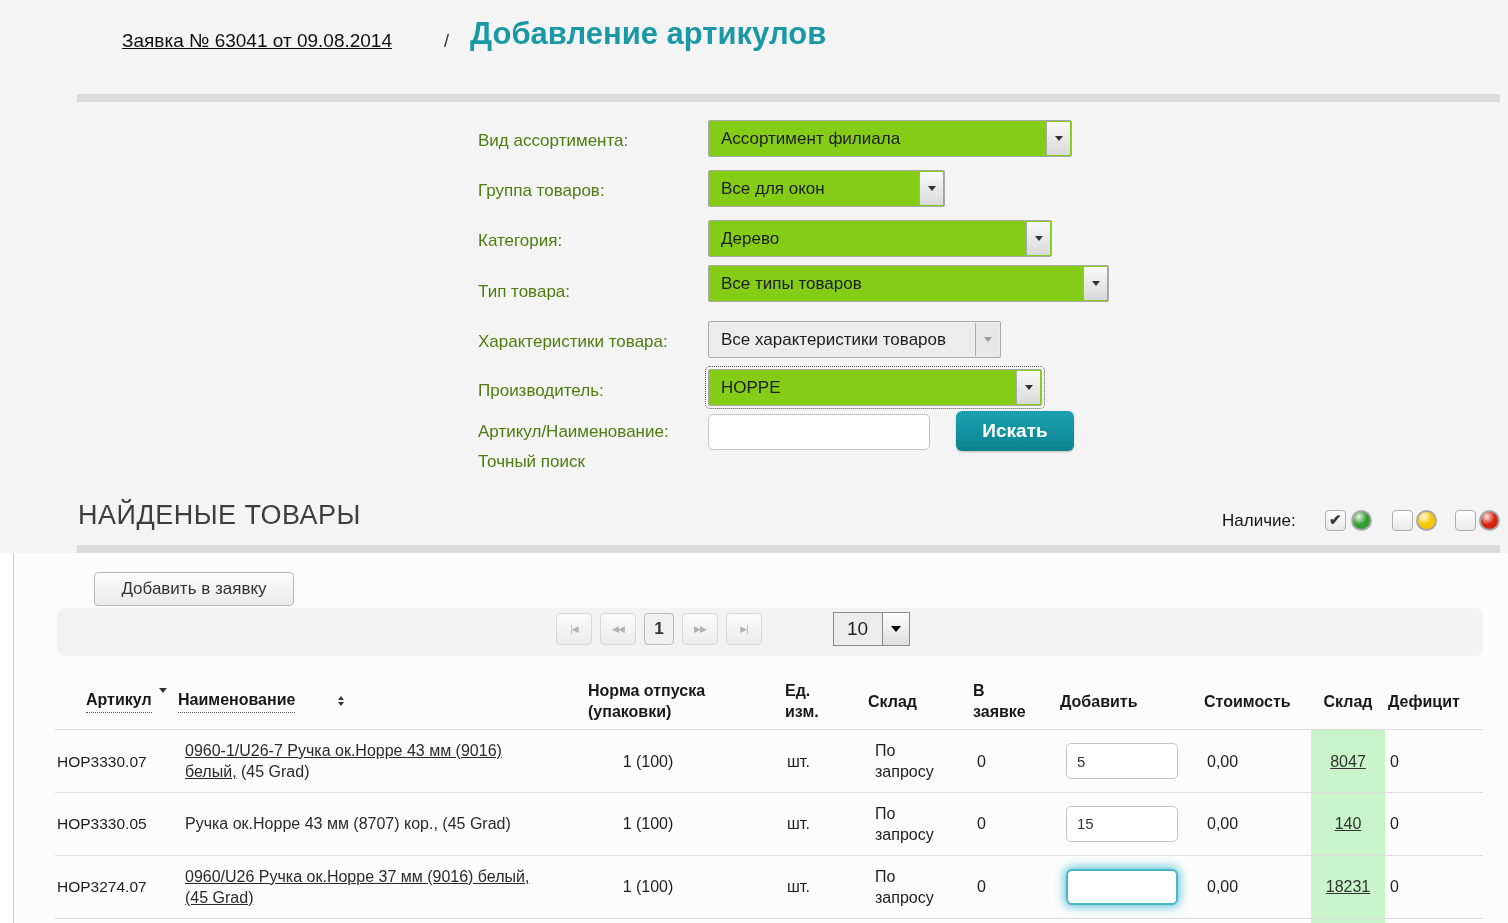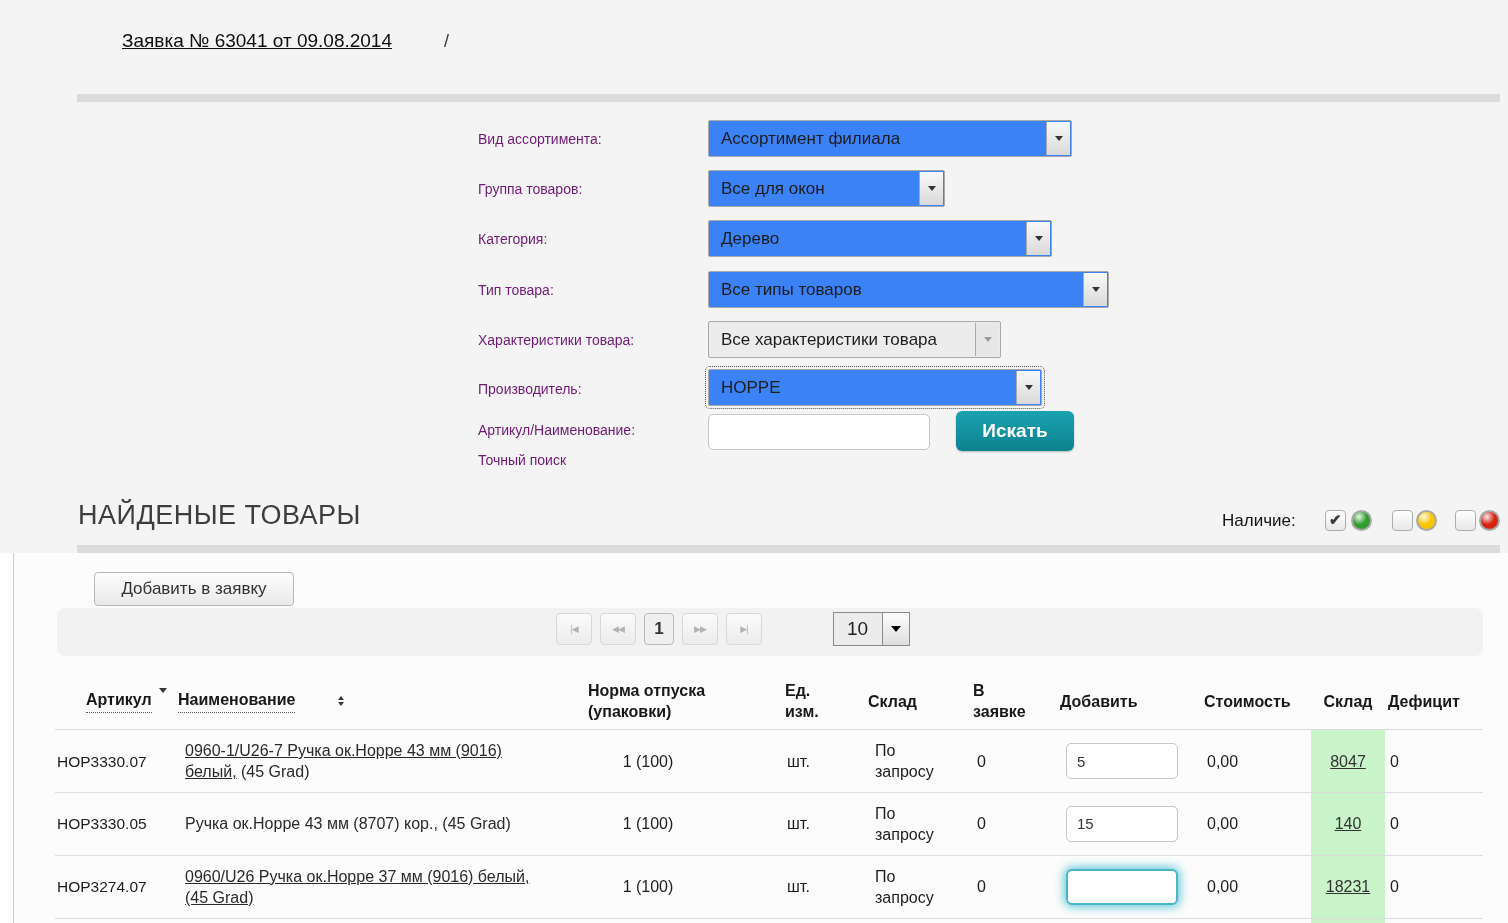--- a/index.html
+++ b/index.html
@@ -8,32 +8,32 @@
   .abs{position:absolute;}
 
   
   .breadcrumb{left:122px;top:30px;font-size:19px;color:#0f0f0f;text-decoration:underline;cursor:pointer;}
   .crumb-sep{left:444px;top:31px;font-size:18px;color:#333;}
   .page-title{left:470px;top:16px;font-size:31px;font-weight:bold;color:#1b98a6;}
   .divider{left:77px;width:1423px;height:8px;background:#dbdbdb;}
   .d1{top:94px;} .d2{top:545px;}
 
   
-  .flabel{left:478px;font-size:14px;color:#701a75;white-space:nowrap;}
-  .selectbox{background:#3b82f6;border:1px solid #a9a9a9;height:37px;box-sizing:border-box;
+  .flabel{left:478px;font-size:17px;color:#4d7c0f;white-space:nowrap;}
+  .selectbox{background:#84cc16;border:1px solid #a9a9a9;height:37px;box-sizing:border-box;
              display:flex;align-items:center;padding-left:12px;font-size:17px;cursor:pointer;border-radius:2px;}
   .sel-btn{position:absolute;right:1px;top:1px;bottom:1px;width:23px;
            background:linear-gradient(#f9f9f9,#d9d9d9);border-left:1px solid #a9a9a9;
            display:flex;align-items:center;justify-content:center;}
   .tri-down{width:0;height:0;border-left:4px solid transparent;border-right:4px solid transparent;border-top:5px solid #333;}
   .selectbox.disabled{background:#ececec;}
   .selectbox.disabled .sel-btn{background:#e7e7e7;}
   .selectbox.disabled .tri-down{border-top-color:#9a9a9a;}
   .selectbox.focused{outline:1px dotted #555;outline-offset:2px;}
-  .f0{top:120px;} .f1{top:170px;} .f2{top:220px;} .f3{top:271px;} .f4{top:321px;} .f5{top:369px;}
+  .f0{top:120px;} .f1{top:170px;} .f2{top:220px;} .f3{top:265px;} .f4{top:321px;} .f5{top:369px;}
   .lf0{top:131px;} .lf1{top:181px;} .lf2{top:231px;} .lf3{top:282px;} .lf4{top:332px;} .lf5{top:381px;}
   .search-input{left:708px;top:414px;width:222px;height:36px;box-sizing:border-box;border:1px solid #c6c6c6;
                 border-radius:5px;padding:0 10px;font-size:16px;font-family:inherit;background:#fff;}
   .search-label{top:422px;}
   .exact-label{top:452px;}
   .search-btn{left:956px;top:411px;width:118px;height:40px;border:none;border-radius:6px;cursor:pointer;
               background:linear-gradient(#1aa2b0,#0d828f);color:#fff;font-size:19px;font-weight:bold;
               font-family:inherit;box-shadow:0 1px 2px rgba(0,0,0,.25);}
 
   
@@ -94,20 +94,21 @@
   .add-input.glow{border:2px solid #4ab5c6;border-radius:6px;box-shadow:0 0 10px 2px rgba(58,186,208,.8);outline:none;}
   .stock-link{color:#333;text-decoration:underline;cursor:pointer;}
 </style>
 </head>
 <body>
 
 <div class="page">
 
   <a class="abs breadcrumb">Заявка № 63041 от 09.08.2014</a>
   <span class="abs crumb-sep">/</span>
+  <div class="abs page-title">Добавление артикулов</div>
   <div class="abs divider d1"></div>
 
   <label class="abs flabel lf0">Вид ассортимента:</label>
   <div class="abs selectbox f0" style="left:708px;width:364px;">
     <span>Ассортимент филиала</span>
     <span class="sel-btn">
         <i class="tri-down"></i>
       </span>
   </div>
 
@@ -130,21 +131,21 @@
   <label class="abs flabel lf3">Тип товара:</label>
   <div class="abs selectbox f3" style="left:708px;width:401px;">
     <span>Все типы товаров</span>
     <span class="sel-btn">
         <i class="tri-down"></i>
       </span>
   </div>
 
   <label class="abs flabel lf4">Характеристики товара:</label>
   <div class="abs selectbox f4 disabled" style="left:708px;width:293px;">
-    <span>Все характеристики товара</span>
+    <span>Все характеристики товаров</span>
     <span class="sel-btn">
         <i class="tri-down"></i>
       </span>
   </div>
 
   <label class="abs flabel lf5">Производитель:</label>
   <div class="abs selectbox f5 focused" style="left:708px;width:334px;">
     <span>HOPPE</span>
     <span class="sel-btn">
         <i class="tri-down"></i>

